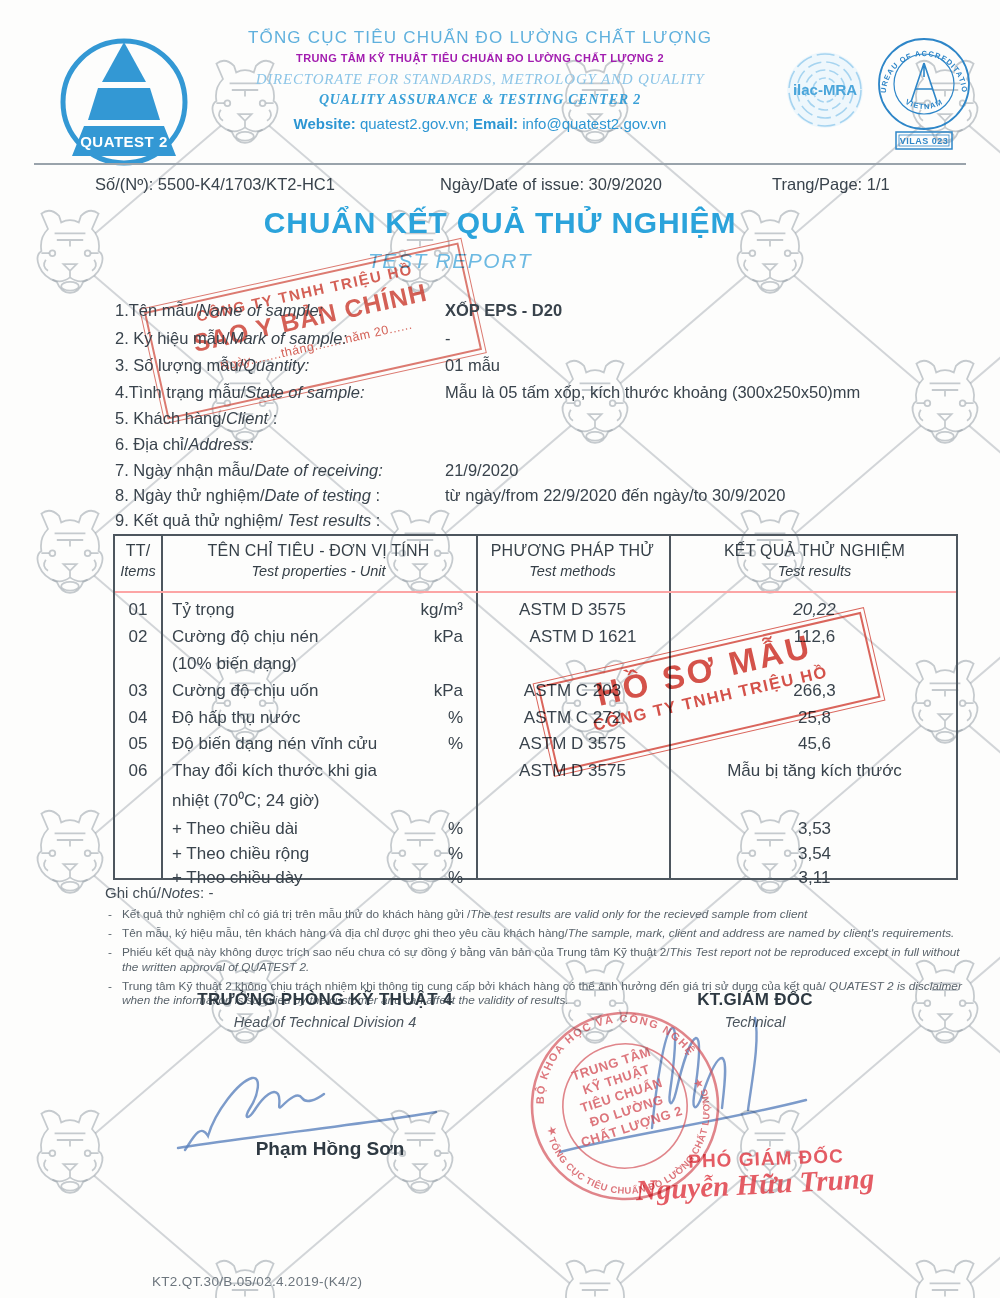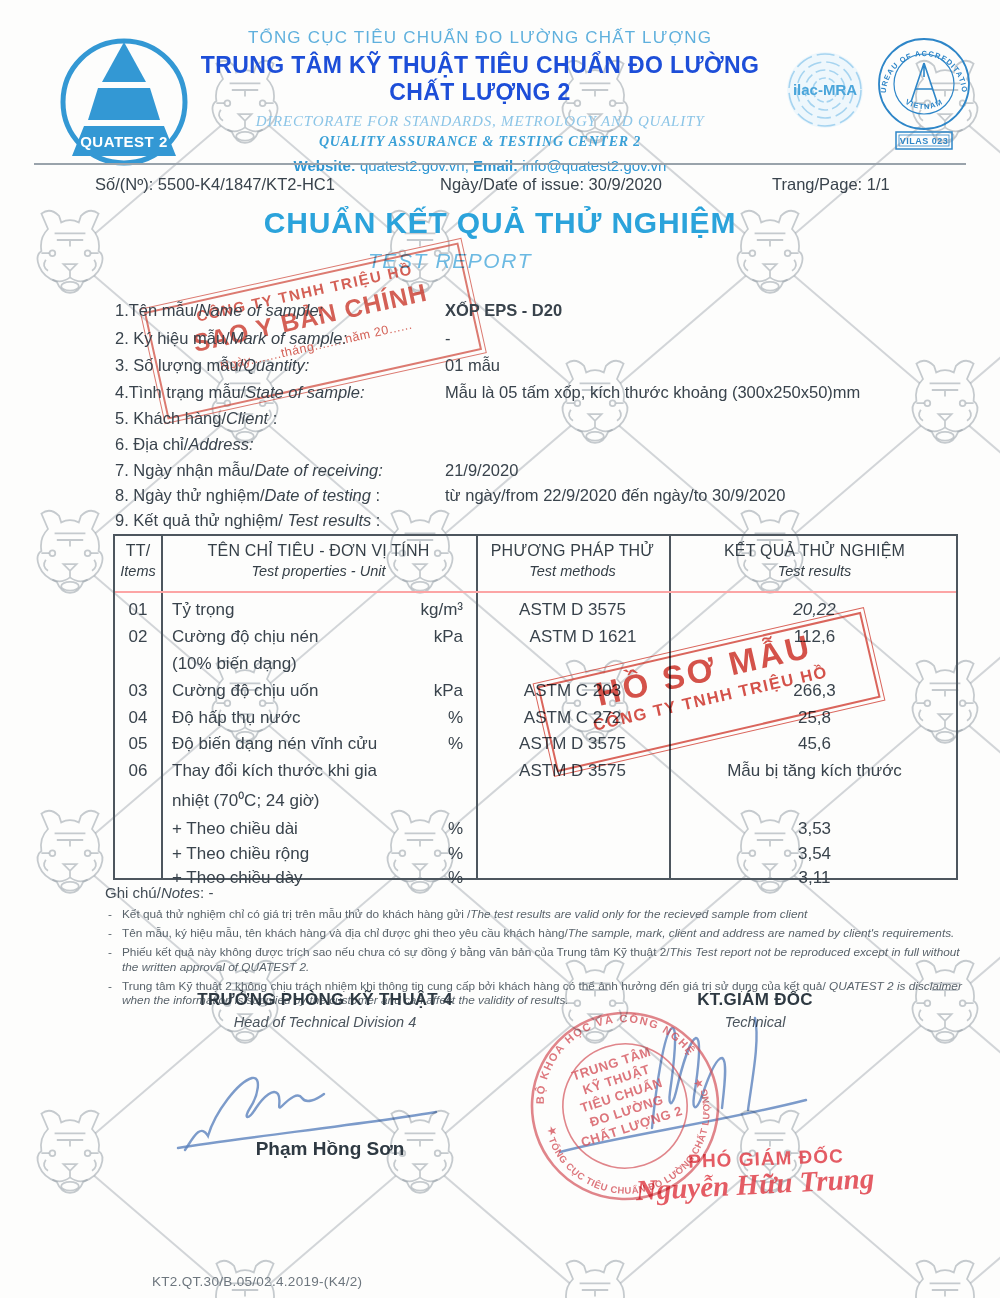--- a/index.html
+++ b/index.html
@@ -12,21 +12,21 @@
   #wm{position:absolute;left:0;top:0;z-index:0;}
   .wm-line{stroke:rgba(150,158,166,.42);stroke-width:2;}
   .wm-tiger{stroke:rgba(152,160,168,.55);stroke-width:1.6;fill:none;}
   .wm-tiger-head{fill:#fdfdfc;stroke:rgba(152,160,168,.55);stroke-width:1.6;}
 
   .content{position:absolute;inset:0;z-index:1;}
 
   
   .org{position:absolute;left:170px;top:28px;width:620px;text-align:center;}
   .org1{font-size:17px;color:#5fb0dd;letter-spacing:1.2px;}
-  .org2{font-size:23px;font-weight:bold;color:#1d4ed8;margin-top:4px;letter-spacing:0.4px;}
+  .org2{font-size:11px;font-weight:bold;color:#a21caf;margin-top:4px;letter-spacing:0.4px;}
   .org3{font-family:"Liberation Serif",serif;font-style:italic;font-size:15px;color:#8cc5e7;margin-top:7px;letter-spacing:0.8px;}
   .org4{font-family:"Liberation Serif",serif;font-style:italic;font-weight:bold;font-size:14px;color:#3aa0d7;margin-top:4px;letter-spacing:0.8px;}
   .org5{font-size:15px;color:#2d96d3;margin-top:7px;}
   .rule{position:absolute;left:34px;top:163px;width:932px;height:2px;background:#99a3ab;}
 
   
   .meta{font-size:16.5px;color:#39434c;top:175px;white-space:nowrap;}
   .meta-no{left:95px;}  .meta-date{left:440px;} .meta-page{left:772px;}
 
   
@@ -256,21 +256,21 @@
         <text class="boa-arc"><textPath href="#boaBot" startOffset="50%" text-anchor="middle">VIETNAM</textPath></text>
         <path d="M154,31 L141,70 M154,31 L167,70 M145,57 L163,57 M154,31 L154,45" stroke="#2e86c8" stroke-width="1.6" fill="none"></path>
         <rect x="126" y="100" width="56" height="17" fill="none" stroke="#2e86c8" stroke-width="1.5"></rect>
         <rect x="129" y="103" width="50" height="11" fill="none" stroke="#2e86c8" stroke-width="0.8"></rect>
         <text class="vilas-text" x="154" y="112">VILAS 023</text>
       </g>
     </svg>
 
     <div class="rule"></div>
 
-    <div class="abs meta meta-no">Số/(Nº): 5500-K4/1847/KT2-HC1</div>
+    <div class="abs meta meta-no">Số/(Nº): 5500-K4/1703/KT2-HC1</div>
     <div class="abs meta meta-date">Ngày/Date of issue: 30/9/2020</div>
     <div class="abs meta meta-page">Trang/Page: 1/1</div>
 
     <div class="abs title">CHUẨN KẾT QUẢ THỬ NGHIỆM</div>
     <div class="abs subtitle">TEST REPORT</div>
 
     <div class="abs copy-stamp">
       <div class="cs1">CÔNG TY TNHH TRIỆU HỒ</div>
       <div class="cs2">SAO Y BẢN CHÍNH</div>
       <div class="cs3">Ngày........tháng........năm 20......</div>

